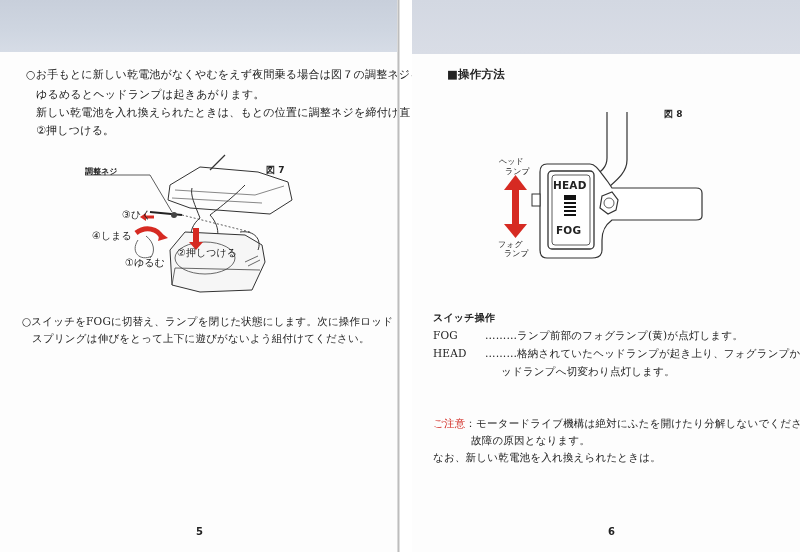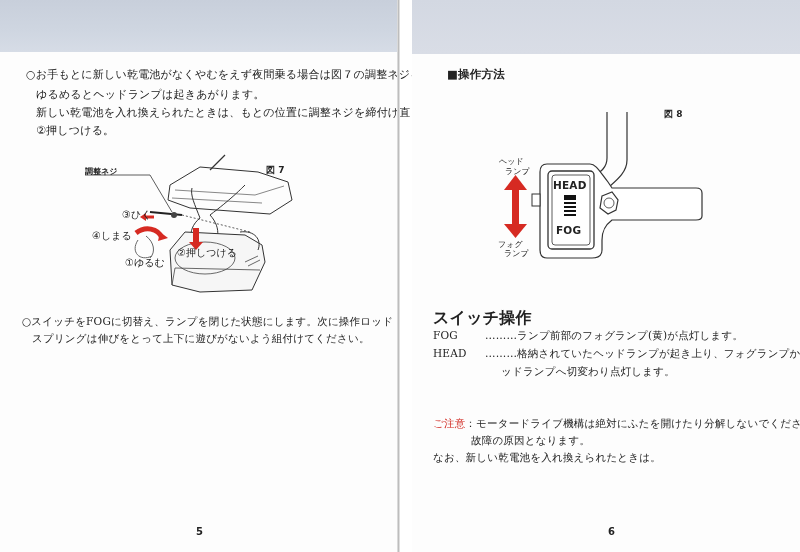--- a/index.html
+++ b/index.html
@@ -121,21 +121,21 @@
       <polygon points="92,224 103.5,238 115,224" fill="#d62a22"></polygon>
     </svg>
     <div class="txt bold" style="left:141px;top:177px;font-size:10.5px;">HEAD</div>
     <div class="txt bold" style="left:144px;top:222px;font-size:10.5px;">FOG</div>
     <div class="small" style="left:87px;top:156px;font-weight:normal;">ヘッド</div>
     <div class="small" style="left:93px;top:166px;font-weight:normal;">ランプ</div>
     <div class="small" style="left:86px;top:239px;font-weight:normal;">フォグ</div>
     <div class="small" style="left:92px;top:248px;font-weight:normal;">ランプ</div>
   </div>
 
-  <div class="txt bold" style="left:21px;top:309px;font-size:16px;">スイッチ操作</div>
+  <div class="txt bold" style="left:21px;top:309px;font-size:10px;">スイッチ操作</div>
   <div class="txt serif" style="left:21px;top:327px;font-size:10.5px;">FOG</div>
   <div class="txt serif" style="left:73px;top:327px;font-size:10.5px;">………ランプ前部のフォグランプ(黄)が点灯します。</div>
   <div class="txt serif" style="left:21px;top:345px;font-size:10.5px;">HEAD</div>
   <div class="txt serif" style="left:73px;top:345px;font-size:10.5px;">………格納されていたヘッドランプが起き上り、フォグランプからヘ</div>
   <div class="txt serif" style="left:89px;top:363px;font-size:10.5px;">ッドランプへ切変わり点灯します。</div>
 
   <div class="txt" style="left:21px;top:415px;font-size:10.5px;">
     <span class="red">ご注意</span><span>：</span><span>モータードライブ機構は絶対にふたを開けたり分解しないでください。</span>
   </div>
   <div class="txt" style="left:59px;top:432px;font-size:10.5px;">故障の原因となります。</div>

